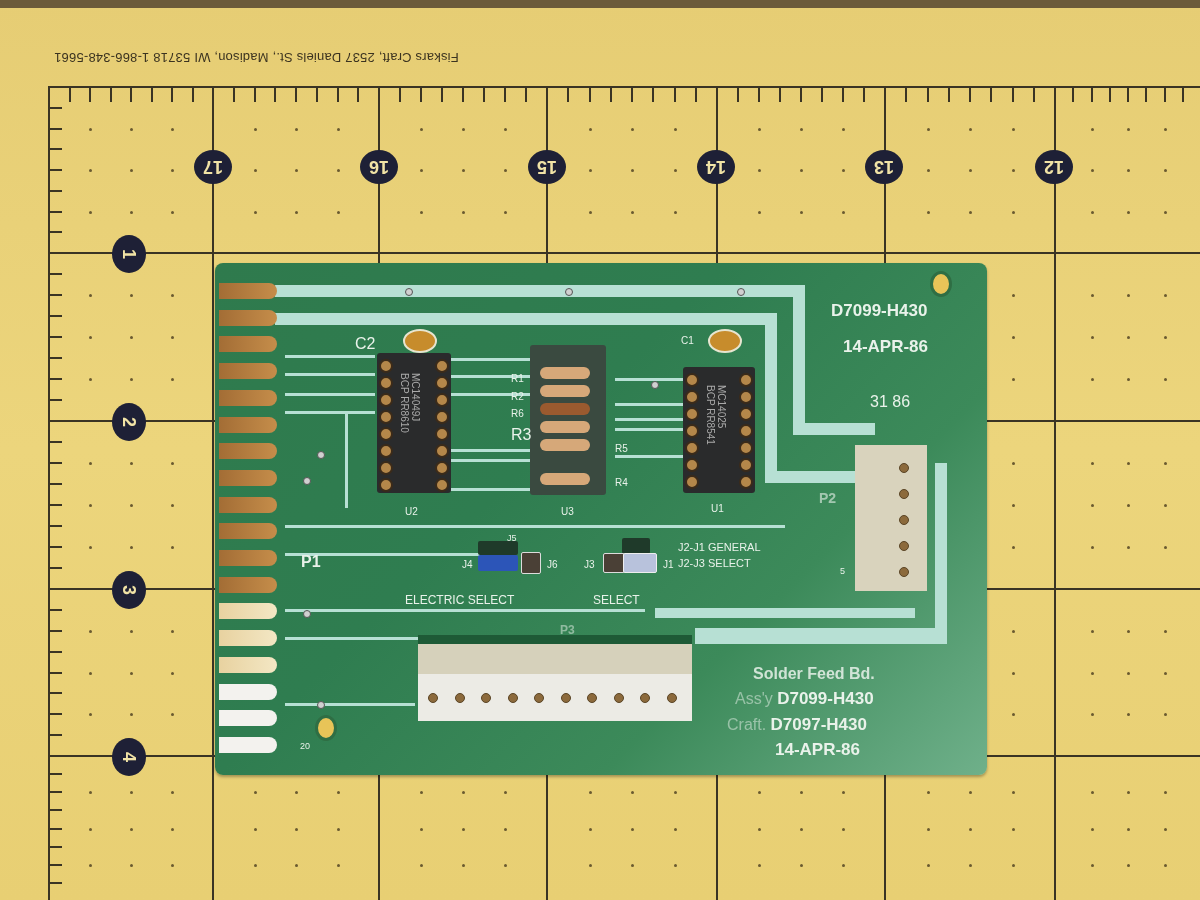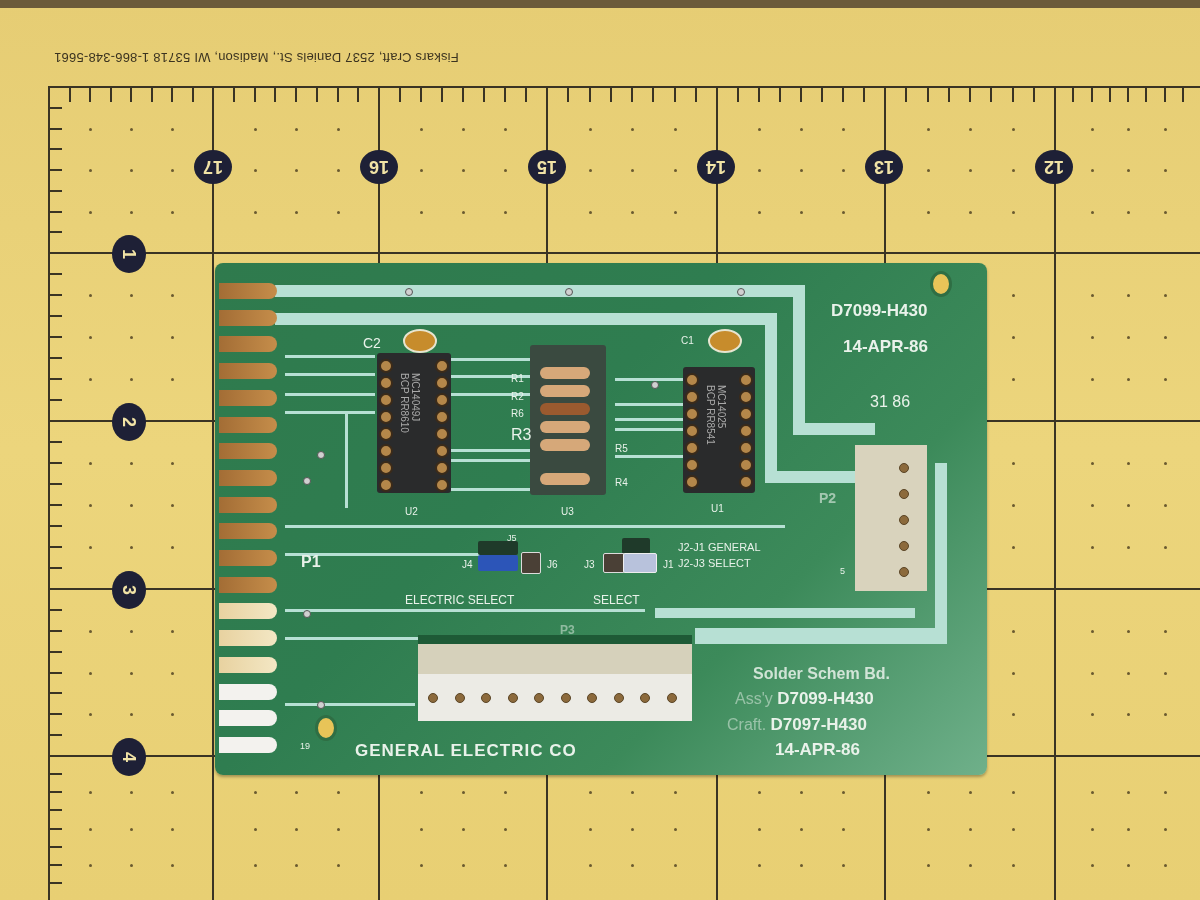--- a/index.html
+++ b/index.html
@@ -533,21 +533,21 @@
   <div class="via" style="left:88px;top:347px"></div>
   <div class="via" style="left:102px;top:438px"></div>
 
   <div class="mount-hole" style="left:715px;top:8px"></div>
   <div class="mount-hole" style="left:100px;top:452px"></div>
 
   <div class="silk" style="left:616px;top:38px;font-size:17px">D7099-H430</div>
   <div class="silk" style="left:628px;top:74px;font-size:17px">14-APR-86</div>
   <div class="silk thin" style="left:655px;top:130px;font-size:16px">31 86</div>
 
-  <div class="silk thin" style="left:148px;top:72px;font-size:14px">C2</div>
+  <div class="silk thin" style="left:140px;top:72px;font-size:16px">C2</div>
   <div class="cap" style="left:188px;top:66px"></div>
   <div class="ic" style="left:162px;top:90px;width:74px;height:140px">
     <div id="u2pins">
         <div class="pin" style="top: 6px; left: 2px;"></div>
         <div class="pin" style="top: 6px; right: 2px;"></div>
         <div class="pin" style="top: 23px; left: 2px;"></div>
         <div class="pin" style="top: 23px; right: 2px;"></div>
         <div class="pin" style="top: 40px; left: 2px;"></div>
         <div class="pin" style="top: 40px; right: 2px;"></div>
         <div class="pin" style="top: 57px; left: 2px;"></div>
@@ -641,24 +641,23 @@
         <div class="hdr-pin" style="left: 116px; top: 58px;"></div>
         <div class="hdr-pin" style="left: 142.5px; top: 58px;"></div>
         <div class="hdr-pin" style="left: 169px; top: 58px;"></div>
         <div class="hdr-pin" style="left: 195.5px; top: 58px;"></div>
         <div class="hdr-pin" style="left: 222px; top: 58px;"></div>
         <div class="hdr-pin" style="left: 248.5px; top: 58px;"></div>
       </div>
   </div>
   <div class="silk" style="left:345px;top:360px;font-size:12px;opacity:0.5">P3</div>
 
-  <div class="silk thin" style="left:85px;top:478px;font-size:9px">19</div>
-  <div class="silk" style="left:140px;top:478px;font-size:17px;letter-spacing:1px">GENERAL ELECTRIC CO</div>
-
-  <div class="silk" style="left:538px;top:402px;font-size:16px;opacity:0.85">Solder Schem Bd.</div>
+  <div class="silk thin" style="left:85px;top:478px;font-size:9px">20</div>
+
+  <div class="silk" style="left:538px;top:402px;font-size:16px;opacity:0.85">Solder Feed Bd.</div>
   <div style="position:absolute;left:520px;top:426px;white-space:nowrap">
     <span class="silk thin" style="position:static;font-size:16px;opacity:0.5">Ass'y</span>
     <span class="silk" style="position:static;font-size:17px">D7099-H430</span>
   </div>
   <div style="position:absolute;left:512px;top:452px;white-space:nowrap">
     <span class="silk thin" style="position:static;font-size:16px;opacity:0.5">Craft.</span>
     <span class="silk" style="position:static;font-size:17px">D7097-H430</span>
   </div>
   <div class="silk" style="left:560px;top:477px;font-size:17px">14-APR-86</div>
 </div>

